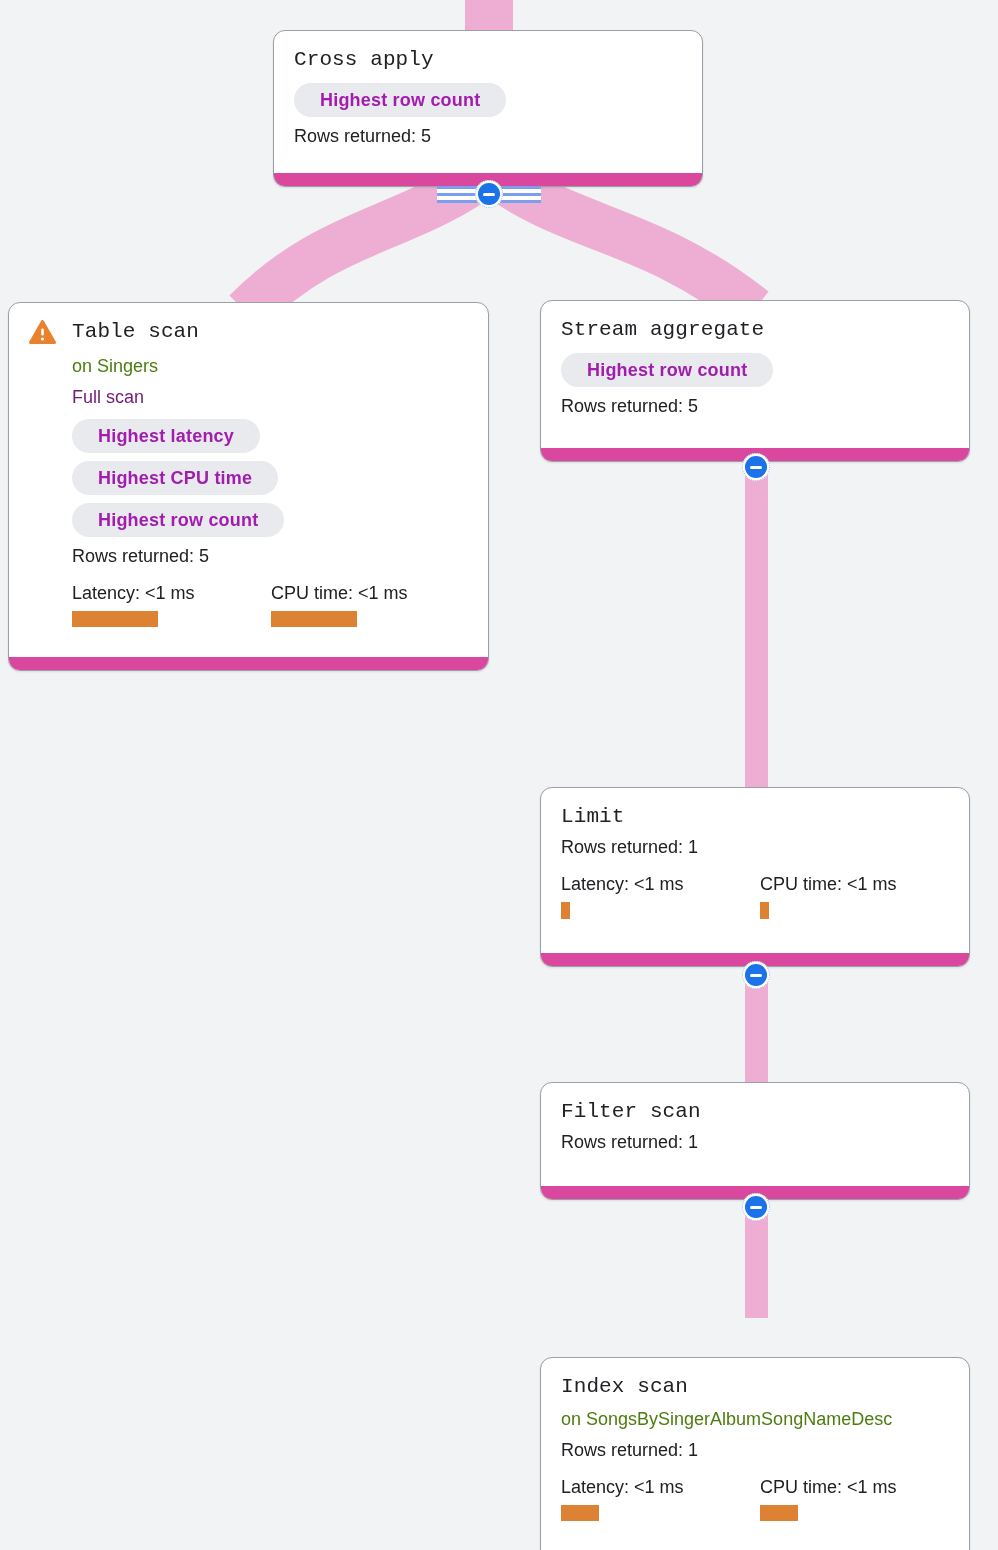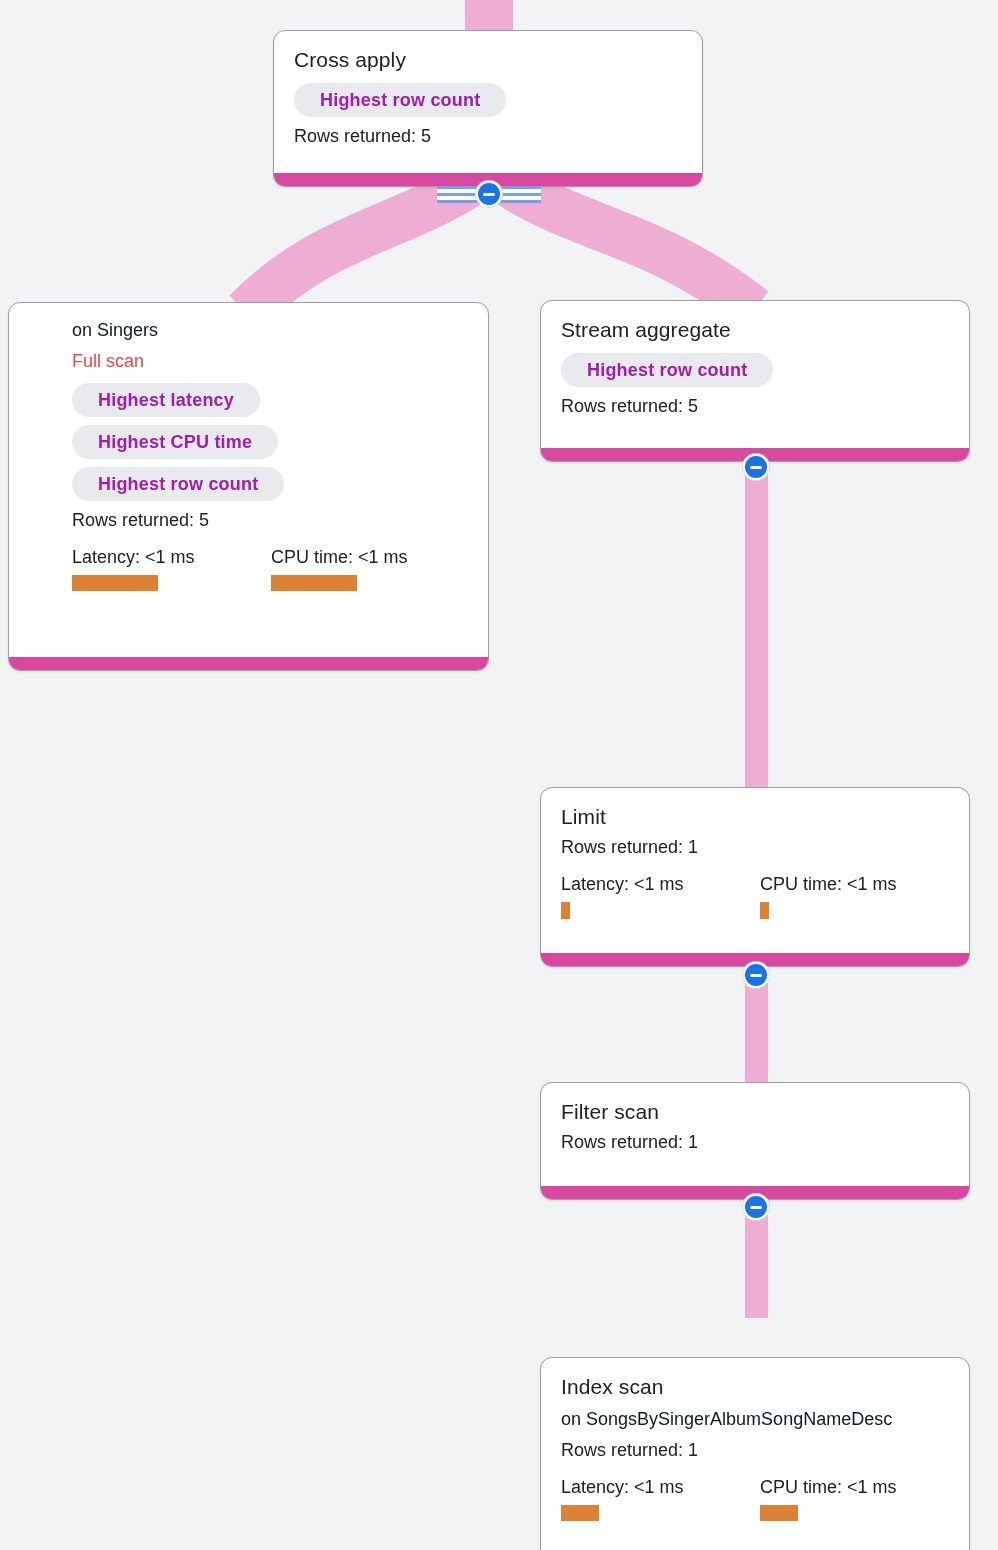--- a/index.html
+++ b/index.html
@@ -34,25 +34,26 @@
   }
   .node-body{
     position:absolute;left:0;right:0;top:0;bottom:13px;
     padding:16px 20px 10px 20px;
     overflow:hidden;
   }
   .title-row{display:flex;align-items:center;gap:16px;margin-bottom:10px;}
   .node-title{
     font-size:21px;font-weight:500;color:#202124;letter-spacing:.1px;
     line-height:26px;
+    font-family:Liberation Mono, monospace;
   }
   .warn-icon{width:27px;height:25px;flex:0 0 auto;display:block;}
   .indent{margin-left:43px;}
-  .subtitle{font-size:18px;color:#0f172a;line-height:23px;margin-bottom:8px;}
-  .note{font-size:18px;color:#ef4444;line-height:23px;margin-bottom:10px;}
+  .subtitle{font-size:18px;color:#4d7c0f;line-height:23px;margin-bottom:8px;}
+  .note{font-size:18px;color:#701a75;line-height:23px;margin-bottom:10px;}
   .badge{
     display:inline-block;
     background:#e8eaed;color:#a21caf;
     font-size:18px;letter-spacing:.2px;
     height:34px;line-height:34px;
     padding:0 26px;border-radius:17px;
     margin-bottom:8px;
     font-weight:bold;
   }
   .badge-block{display:block;width:fit-content;}
@@ -115,20 +116,28 @@
         <span class="node-title">Cross apply</span>
       </div>
       <span class="badge badge-block">Highest row count</span>
       <div class="rows">Rows returned: 5</div>
     </div>
     <div class="node-footer"></div>
   </div>
 
   <div class="node" style="left:8px;top:302px;width:481px;height:369px">
     <div class="node-body">
+      <div class="title-row">
+        <svg class="warn-icon" viewBox="0 0 27 25">
+          <path d="M13.5 1.5 L25.5 22.5 H1.5 Z" fill="#e8822d" stroke="#e8822d" stroke-width="3" stroke-linejoin="round"></path>
+          <rect x="12.2" y="8.5" width="2.6" height="7" rx="1.3" fill="#ffffff"></rect>
+          <circle cx="13.5" cy="19" r="1.6" fill="#ffffff"></circle>
+        </svg>
+        <span class="node-title">Table scan</span>
+      </div>
       <div class="indent">
         <div class="subtitle">on Singers</div>
         <div class="note">Full scan</div>
         <span class="badge badge-block">Highest latency</span>
         <span class="badge badge-block">Highest CPU time</span>
         <span class="badge badge-block">Highest row count</span>
         <div class="rows">Rows returned: 5</div>
         <div class="metrics">
           <div class="metric">
             <div class="metric-label">Latency: &lt;1 ms</div>

